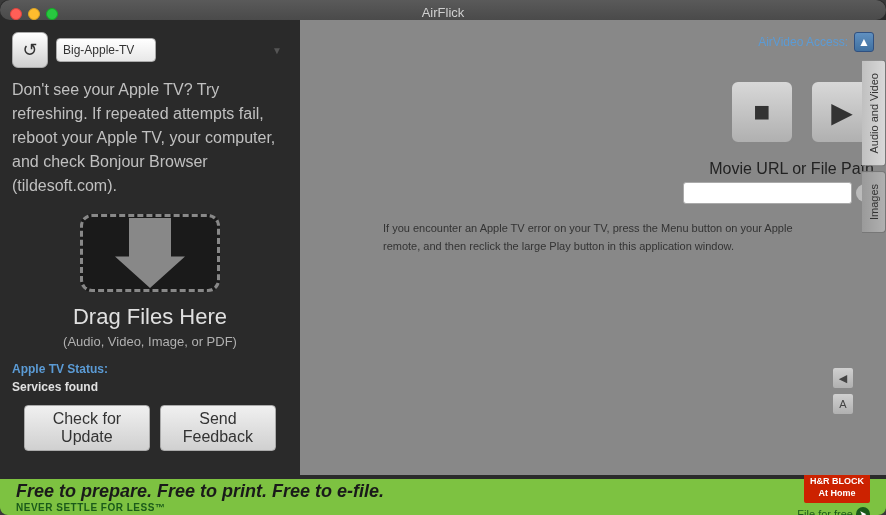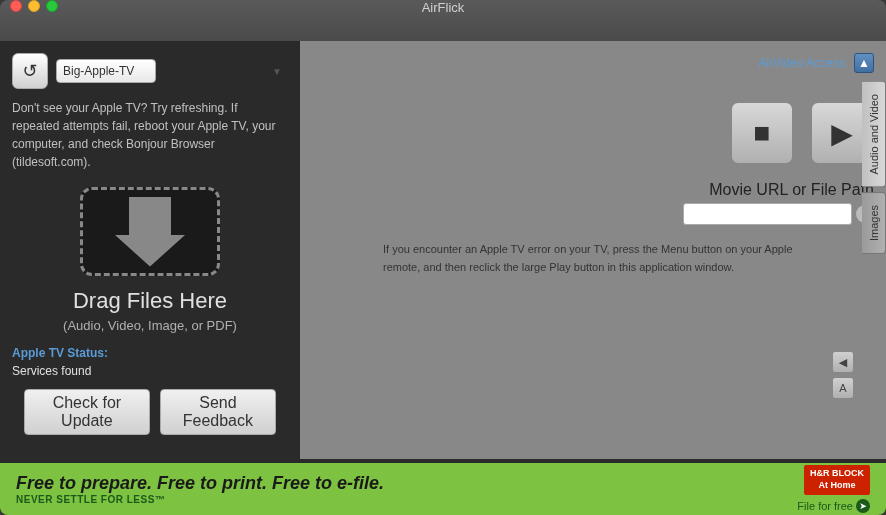--- a/index.html
+++ b/index.html
@@ -17,27 +17,28 @@
       height: 515px;
       background: #2a2a2a;
       border-radius: 8px;
       overflow: hidden;
       display: flex;
       flex-direction: column;
     }
 
     
     .title-bar {
-      height: 41px;
+      height: 20px;
       background: linear-gradient(to bottom, #5a5a5a, #4a4a4a);
       display: flex;
-      align-items: flex-start;
+      align-items: flex-end;
       padding: 0 10px;
       position: relative;
       flex-shrink: 0;
+      border-radius: 14px;
     }
 
     .traffic-lights {
       display: flex;
       gap: 6px;
     }
 
     .traffic-light {
       width: 12px;
       height: 12px;
@@ -121,21 +122,21 @@
       right: 6px;
       top: 50%;
       transform: translateY(-50%);
       pointer-events: none;
       color: #555;
       font-size: 10px;
     }
 
     .hint-text {
       color: #c0c0c0;
-      font-size: 12px;
+      font-size: 16px;
       line-height: 1.5;
       margin-bottom: 16px;
     }
 
     .drop-zone {
       width: 140px;
       height: 140px;
       border: 3px dashed #888;
       border-radius: 12px;
       background: #1a1a1a;
@@ -175,21 +176,21 @@
 
     .apple-tv-status-label {
       color: #5b9bd5;
       font-size: 12px;
       font-weight: bold;
     }
 
     .apple-tv-status-value {
       color: #e0e0e0;
       font-size: 12px;
-      font-weight: normal;
+      font-weight: bold;
     }
 
     .bottom-buttons {
       display: flex;
       gap: 10px;
       padding: 10px 12px 12px;
     }
 
     .bottom-btn {
       padding: 4px 14px;
@@ -360,21 +361,21 @@
       display: flex;
       align-items: center;
       justify-content: center;
       cursor: pointer;
       font-size: 11px;
       color: #444;
     }
 
     
     .ad-banner {
-      height: 52px;
+      height: 36px;
       background: #7dc241;
       display: flex;
       align-items: center;
       padding: 0 16px;
       margin-top: 4px;
       flex-shrink: 0;
     }
 
     .ad-text-block {
       flex: 1;

